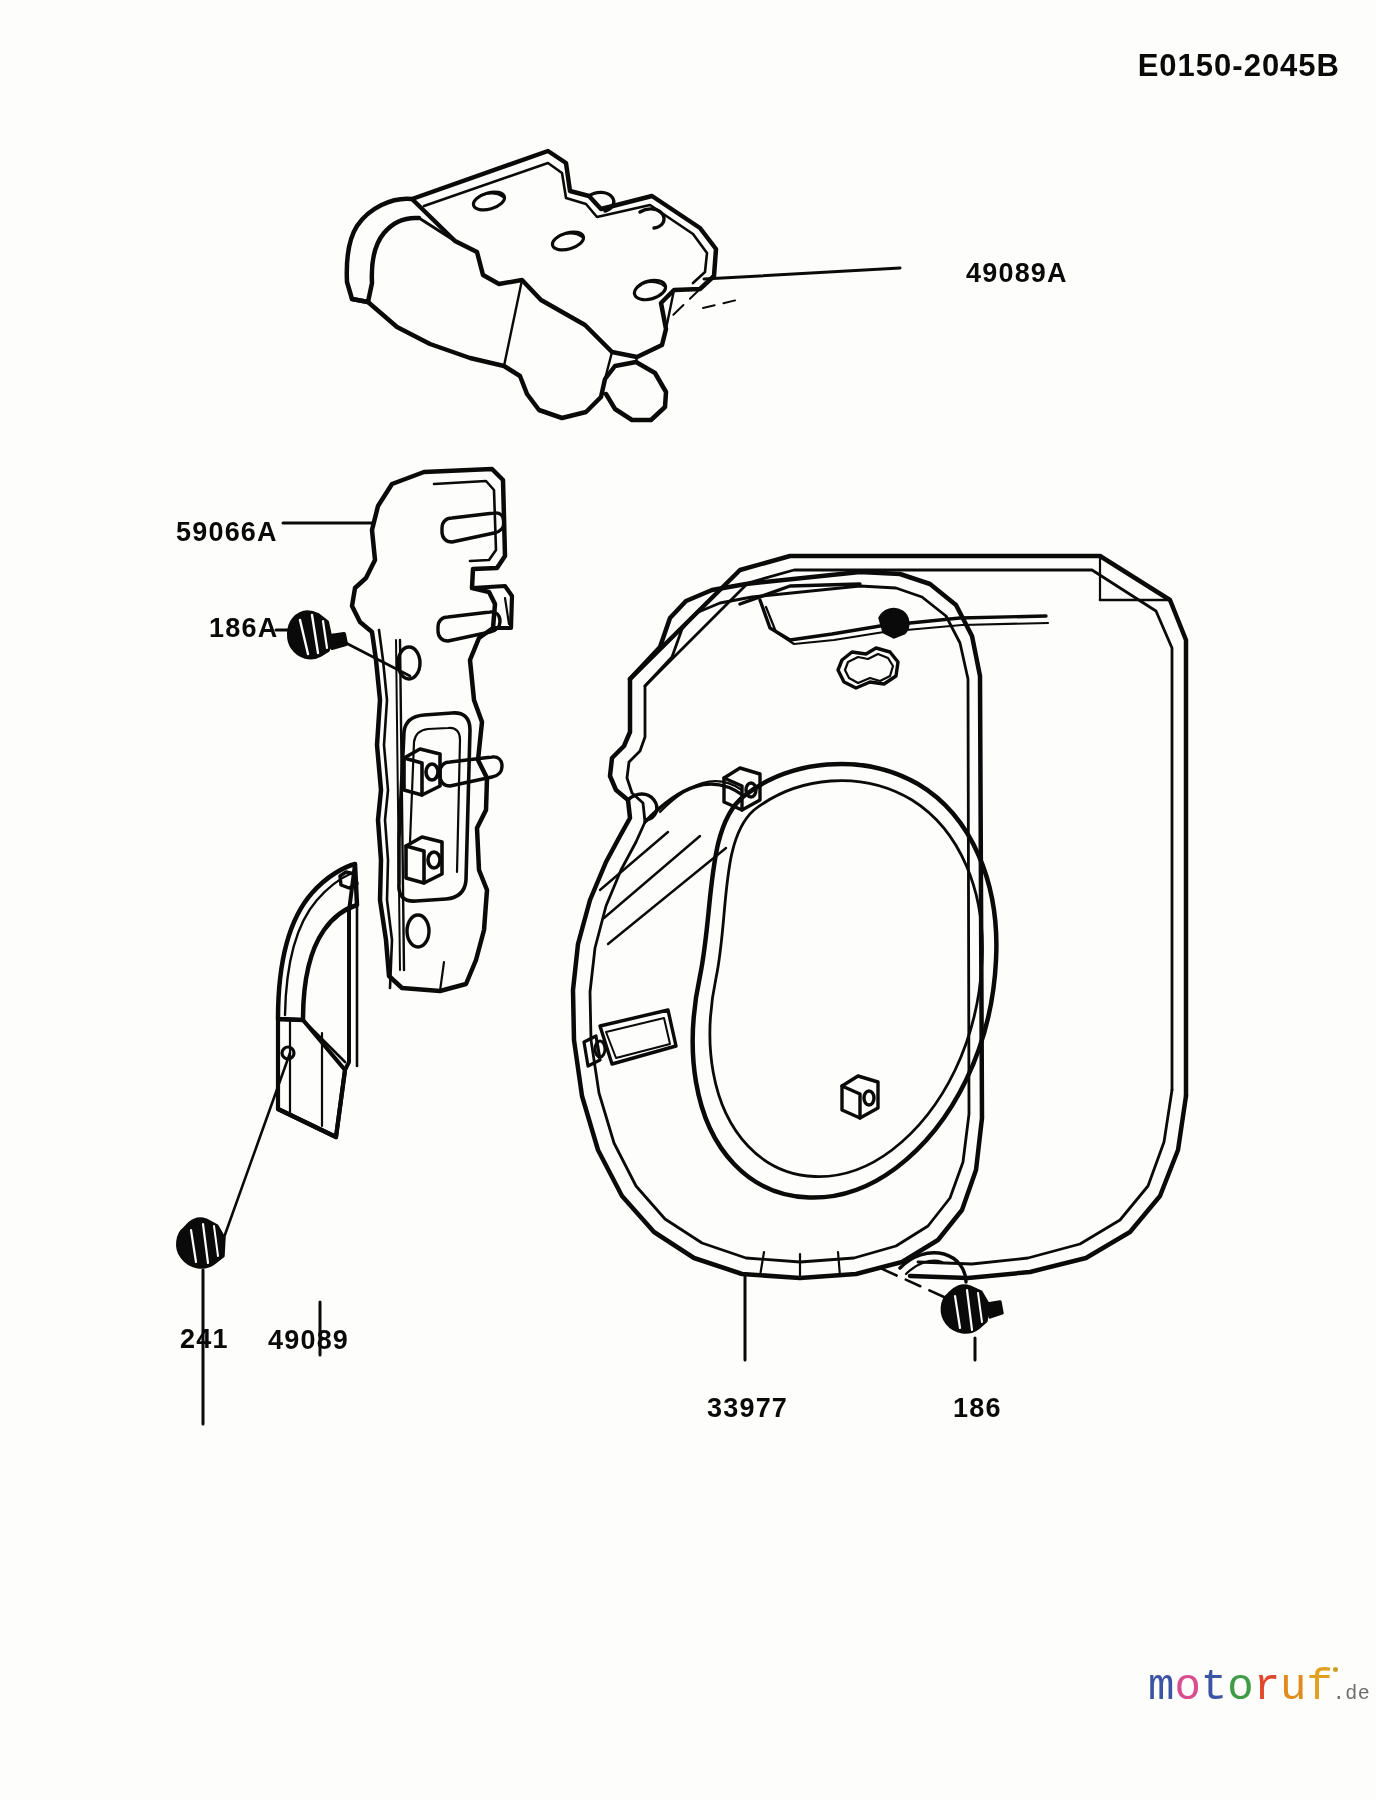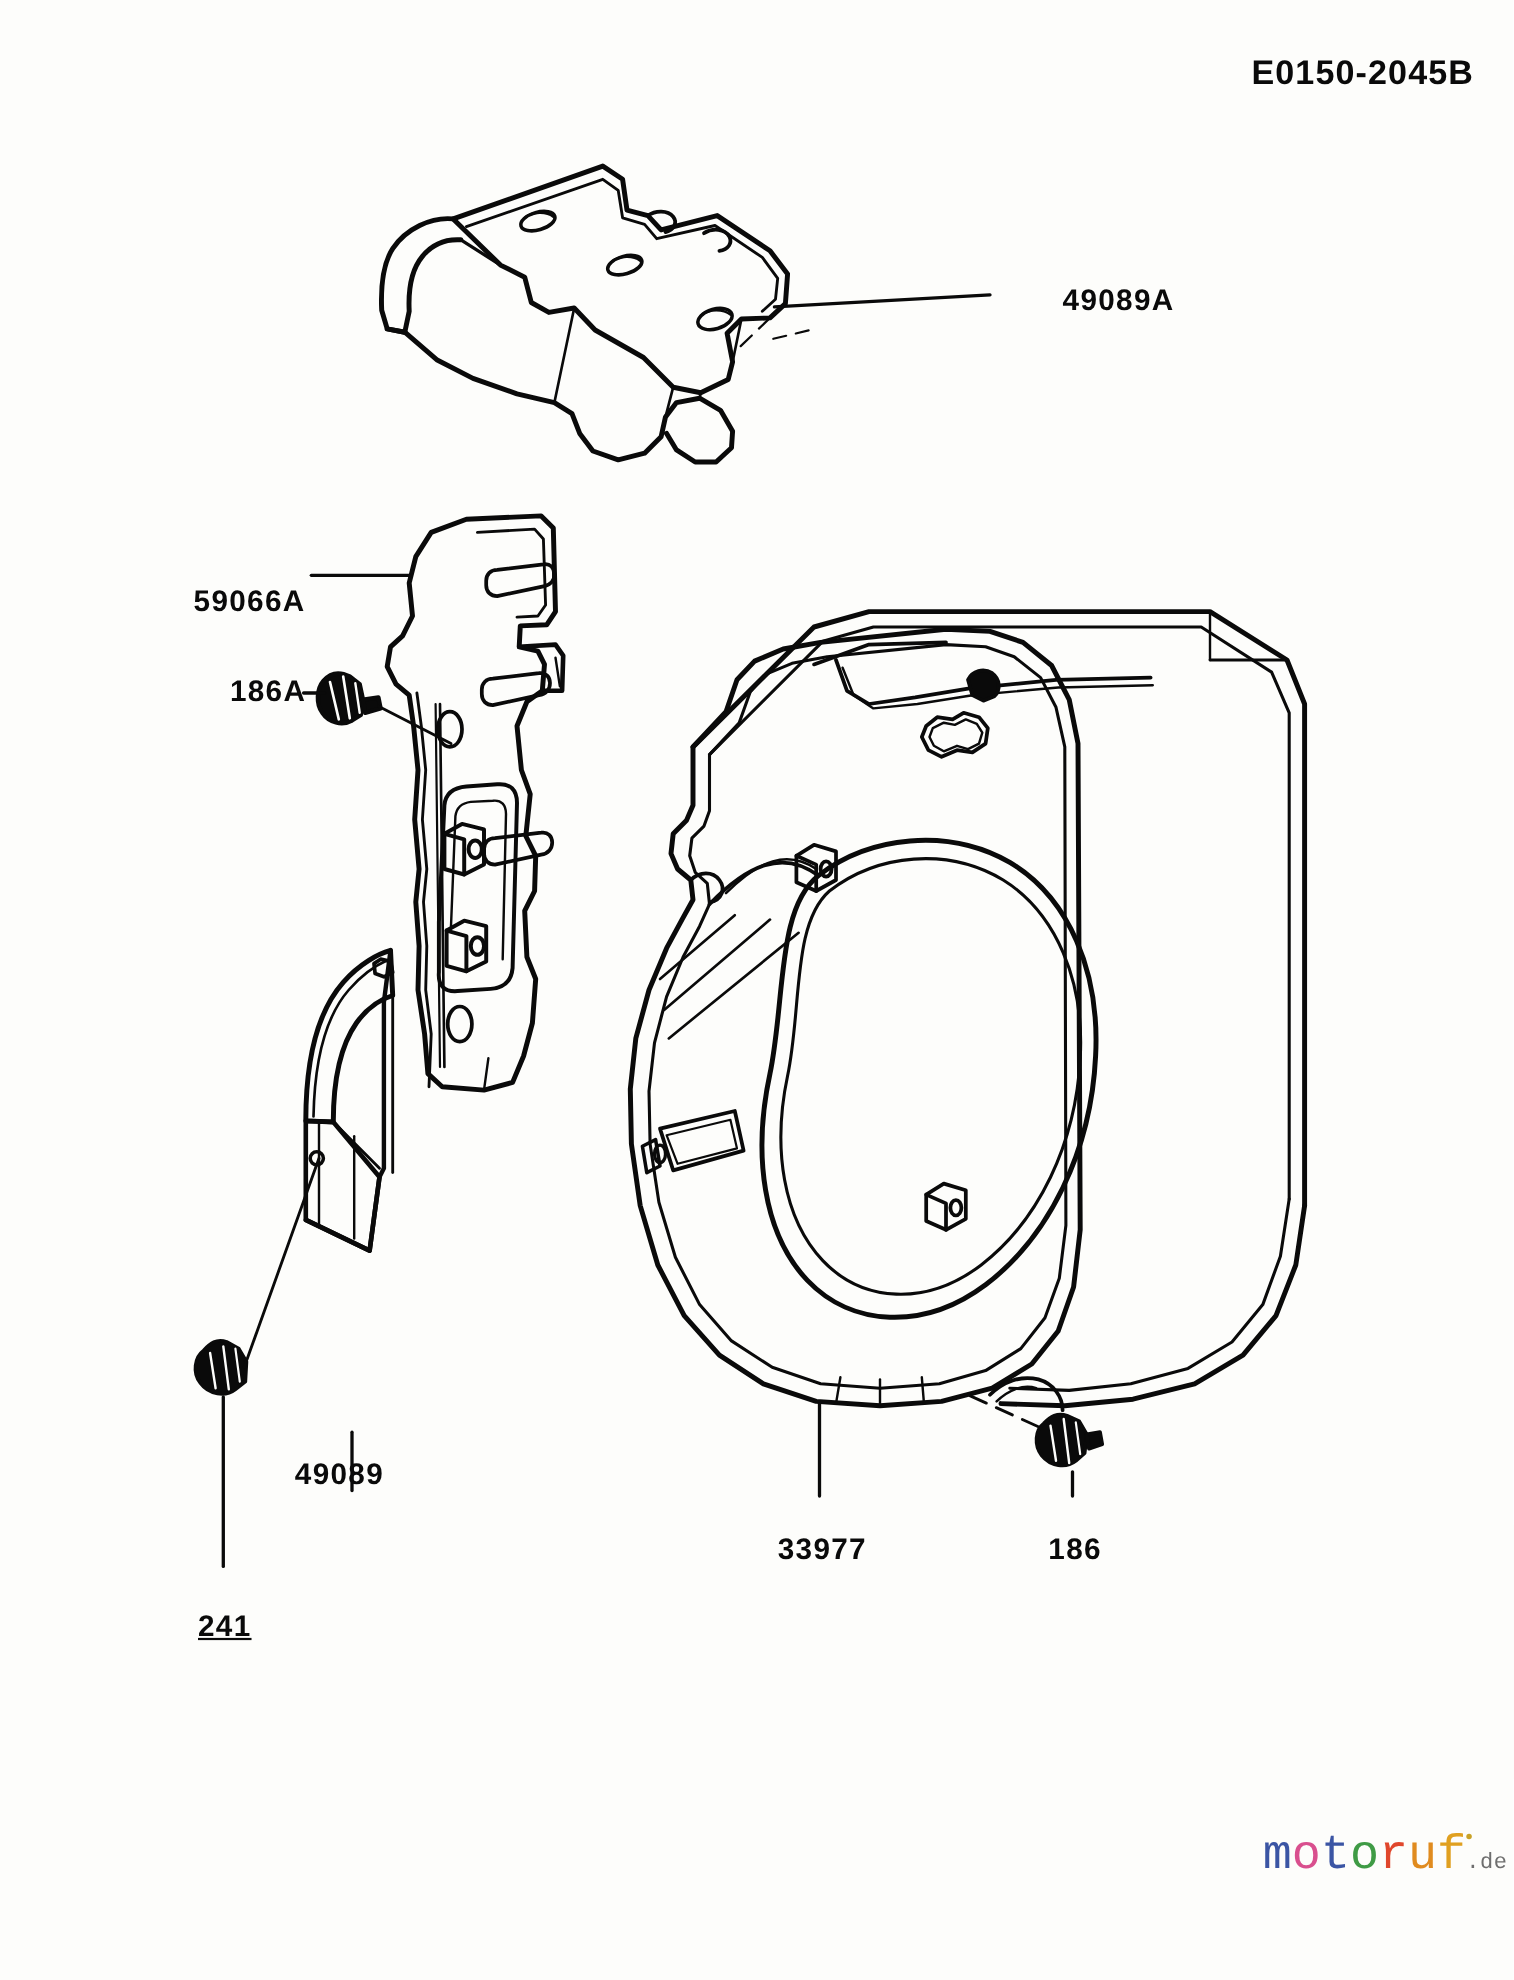--- a/index.html
+++ b/index.html
@@ -568,27 +568,27 @@
       <path d="M320 1302 L320 1355" stroke-width="3"></path>
       <path d="M203 1270 L203 1424" stroke-width="3" stroke-dasharray="0"></path>
       <path d="M745 1276 L745 1360" stroke-width="3"></path>
       <path d="M975 1338 L975 1360" stroke-width="3"></path>
 
     </g>
   </svg>
 
   <div class="label label-part" style="left:966px; top:258px;">49089A</div>
 
-  <div class="label label-part" style="left:176px; top:531px;">59066A</div>
+  <div class="label label-part" style="left:176px; top:517px;">59066A</div>
 
   <div class="label label-part" style="left:209px; top:613px;">186A</div>
 
   <div class="label label-part" style="left:268px; top:1325px;">49089</div>
 
-  <div class="label label-part" style="left:180px; top:1463px;text-decoration:underline;">241</div>
+  <div class="label label-part" style="left:180px; top:1324px;">241</div>
 
   <div class="label label-part" style="left:707px; top:1393px;">33977</div>
 
   <div class="label label-part" style="left:953px; top:1393px;">186</div>
 
   <div id="watermark">
     <span class="wm-dot" style="background: rgb(201, 162, 39);"></span>
     <span class="wm-l" style="color: rgb(59, 85, 164);">m</span><span class="wm-l" style="color: rgb(217, 79, 142);">o</span><span class="wm-l" style="color: rgb(59, 85, 164);">t</span><span class="wm-l" style="color: rgb(63, 155, 69);">o</span><span class="wm-l" style="color: rgb(224, 71, 44);">r</span><span class="wm-l" style="color: rgb(224, 139, 31);">u</span><span class="wm-l" style="color: rgb(224, 160, 32);">f</span><span class="wm-tld" style="color: rgb(110, 110, 110);">.de</span>
   </div>
 

